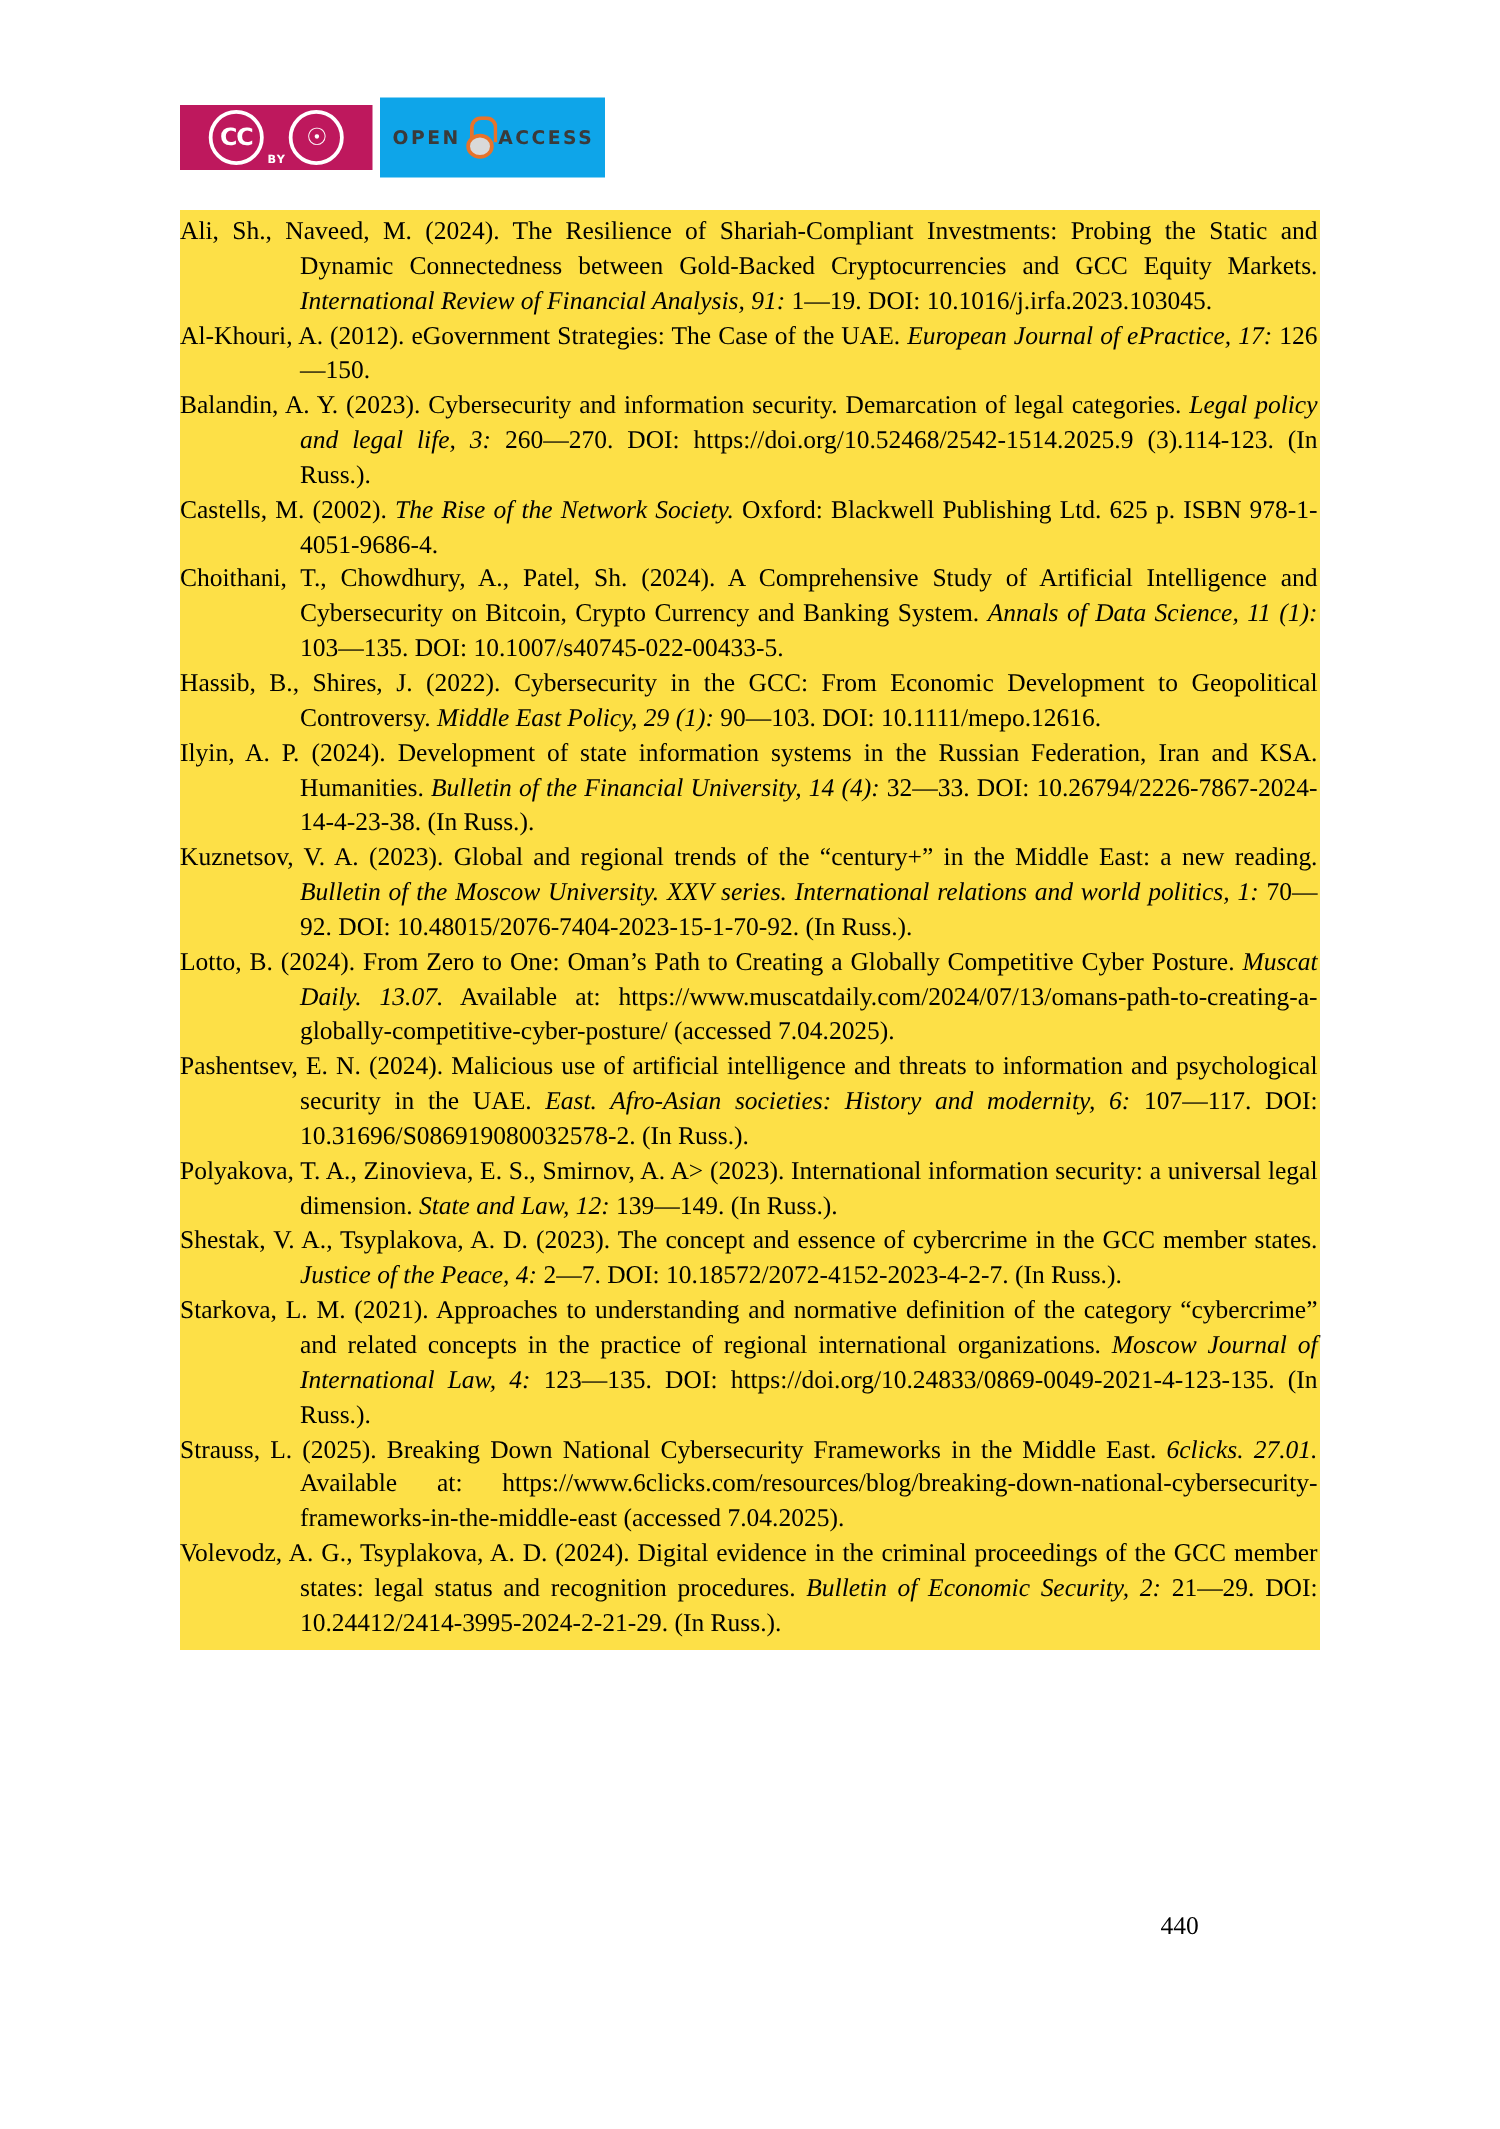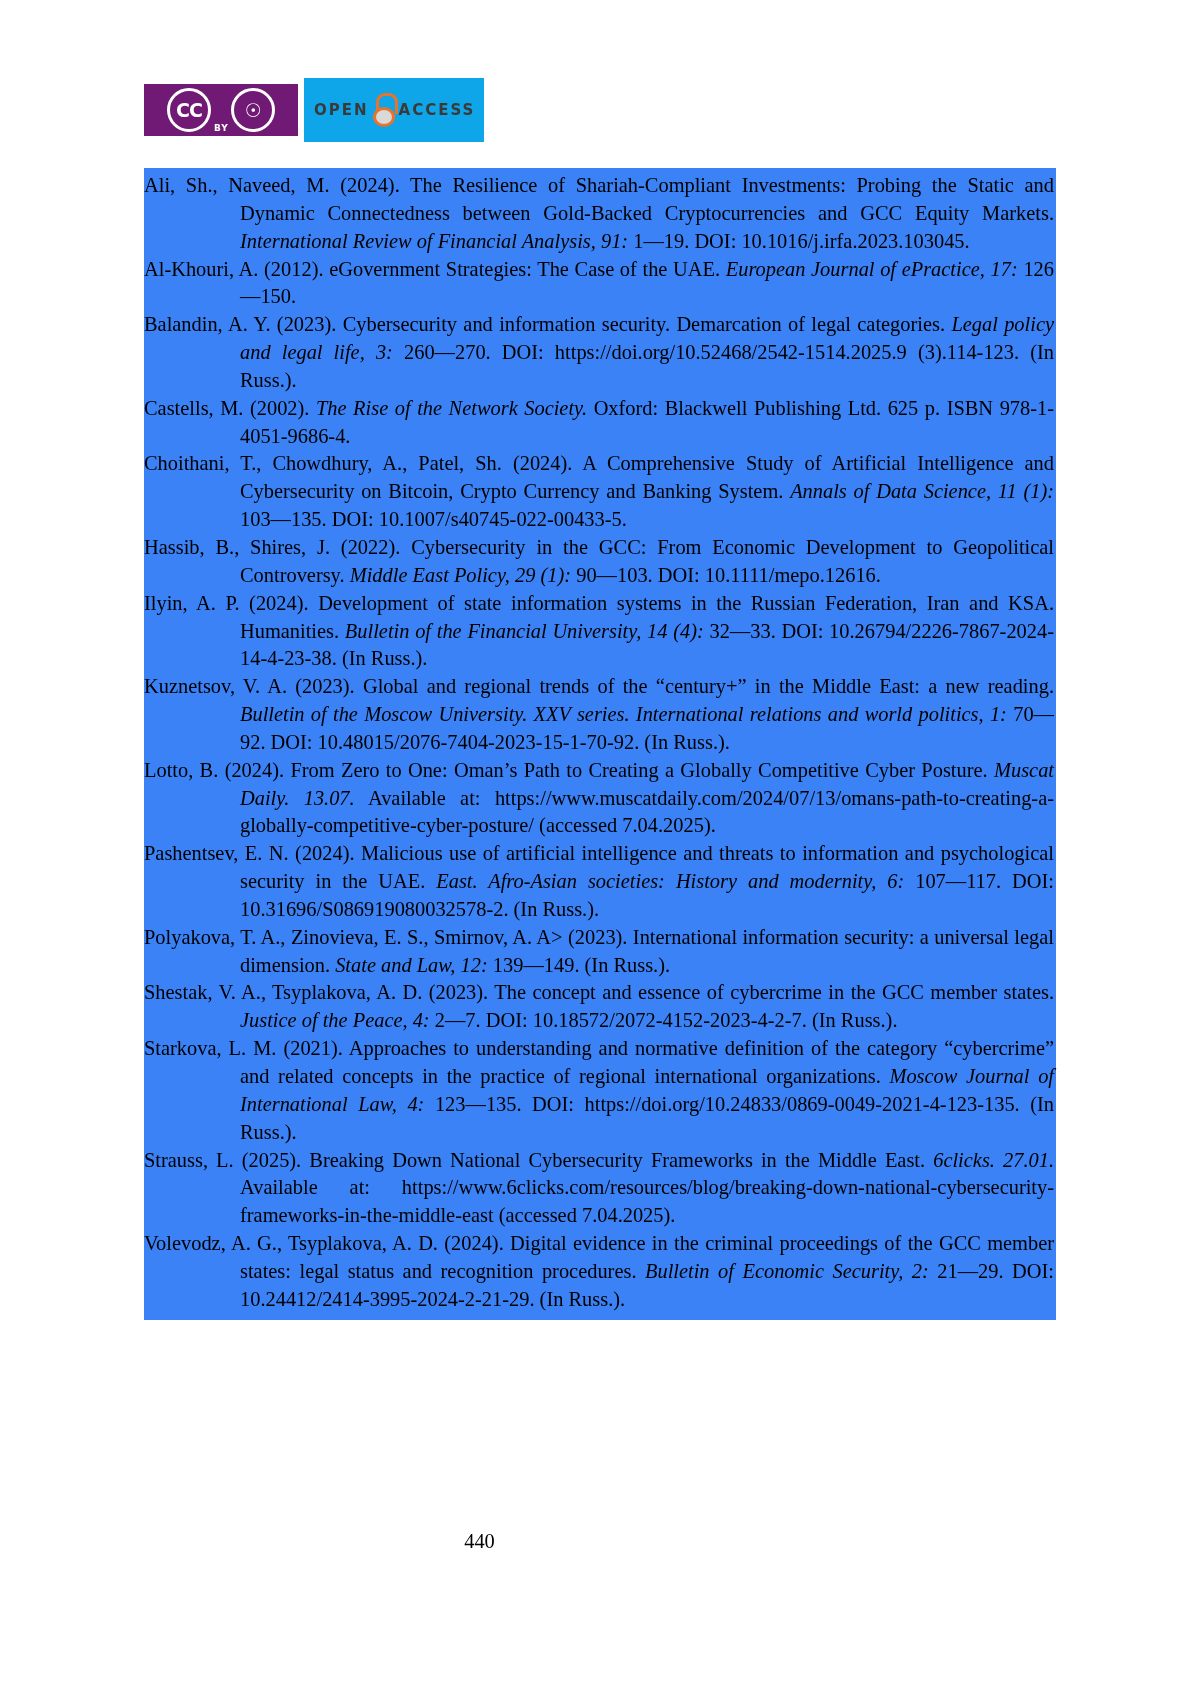--- a/index.html
+++ b/index.html
@@ -28,21 +28,21 @@
     top: 78px;
     width: 912px;
     height: 62px;
   }
   .cc-badge {
     position: absolute;
     left: 0;
     top: 6px;
     width: 154px;
     height: 52px;
-    background: #701a75;
+    background: #be185d;
     display: flex;
     align-items: center;
     justify-content: center;
     gap: 20px;
   }
   .cc-circle {
     width: 38px;
     height: 38px;
     border-radius: 50%;
     border: 3px solid #fff;
@@ -125,21 +125,21 @@
     line-height: 1.6;
     color: #000;
   }
 
   
   .refs {
     position: absolute;
     left: 144px;
     top: 168px;
     width: 912px;
-    background: #3b82f6;
+    background: #fde047;
     padding: 4px 0 6px 0;
     box-sizing: border-box;
   }
   .ref {
     font-size: 20.4px;
     line-height: 1.365;
     text-align: justify;
     text-justify: inter-word;
     padding-left: 96px;
     text-indent: -96px;
@@ -150,21 +150,21 @@
   .ref em {
     font-style: italic;
   }
 
   
   .page-number {
     position: absolute;
     left: 0;
     top: 1530px;
     width: 959px;
-    text-align: center;
+    text-align: right;
     font-size: 20.4px;
   }
 </style>
 </head>
 <body>
 
 <div class="page">
 
   <div class="header">
 

